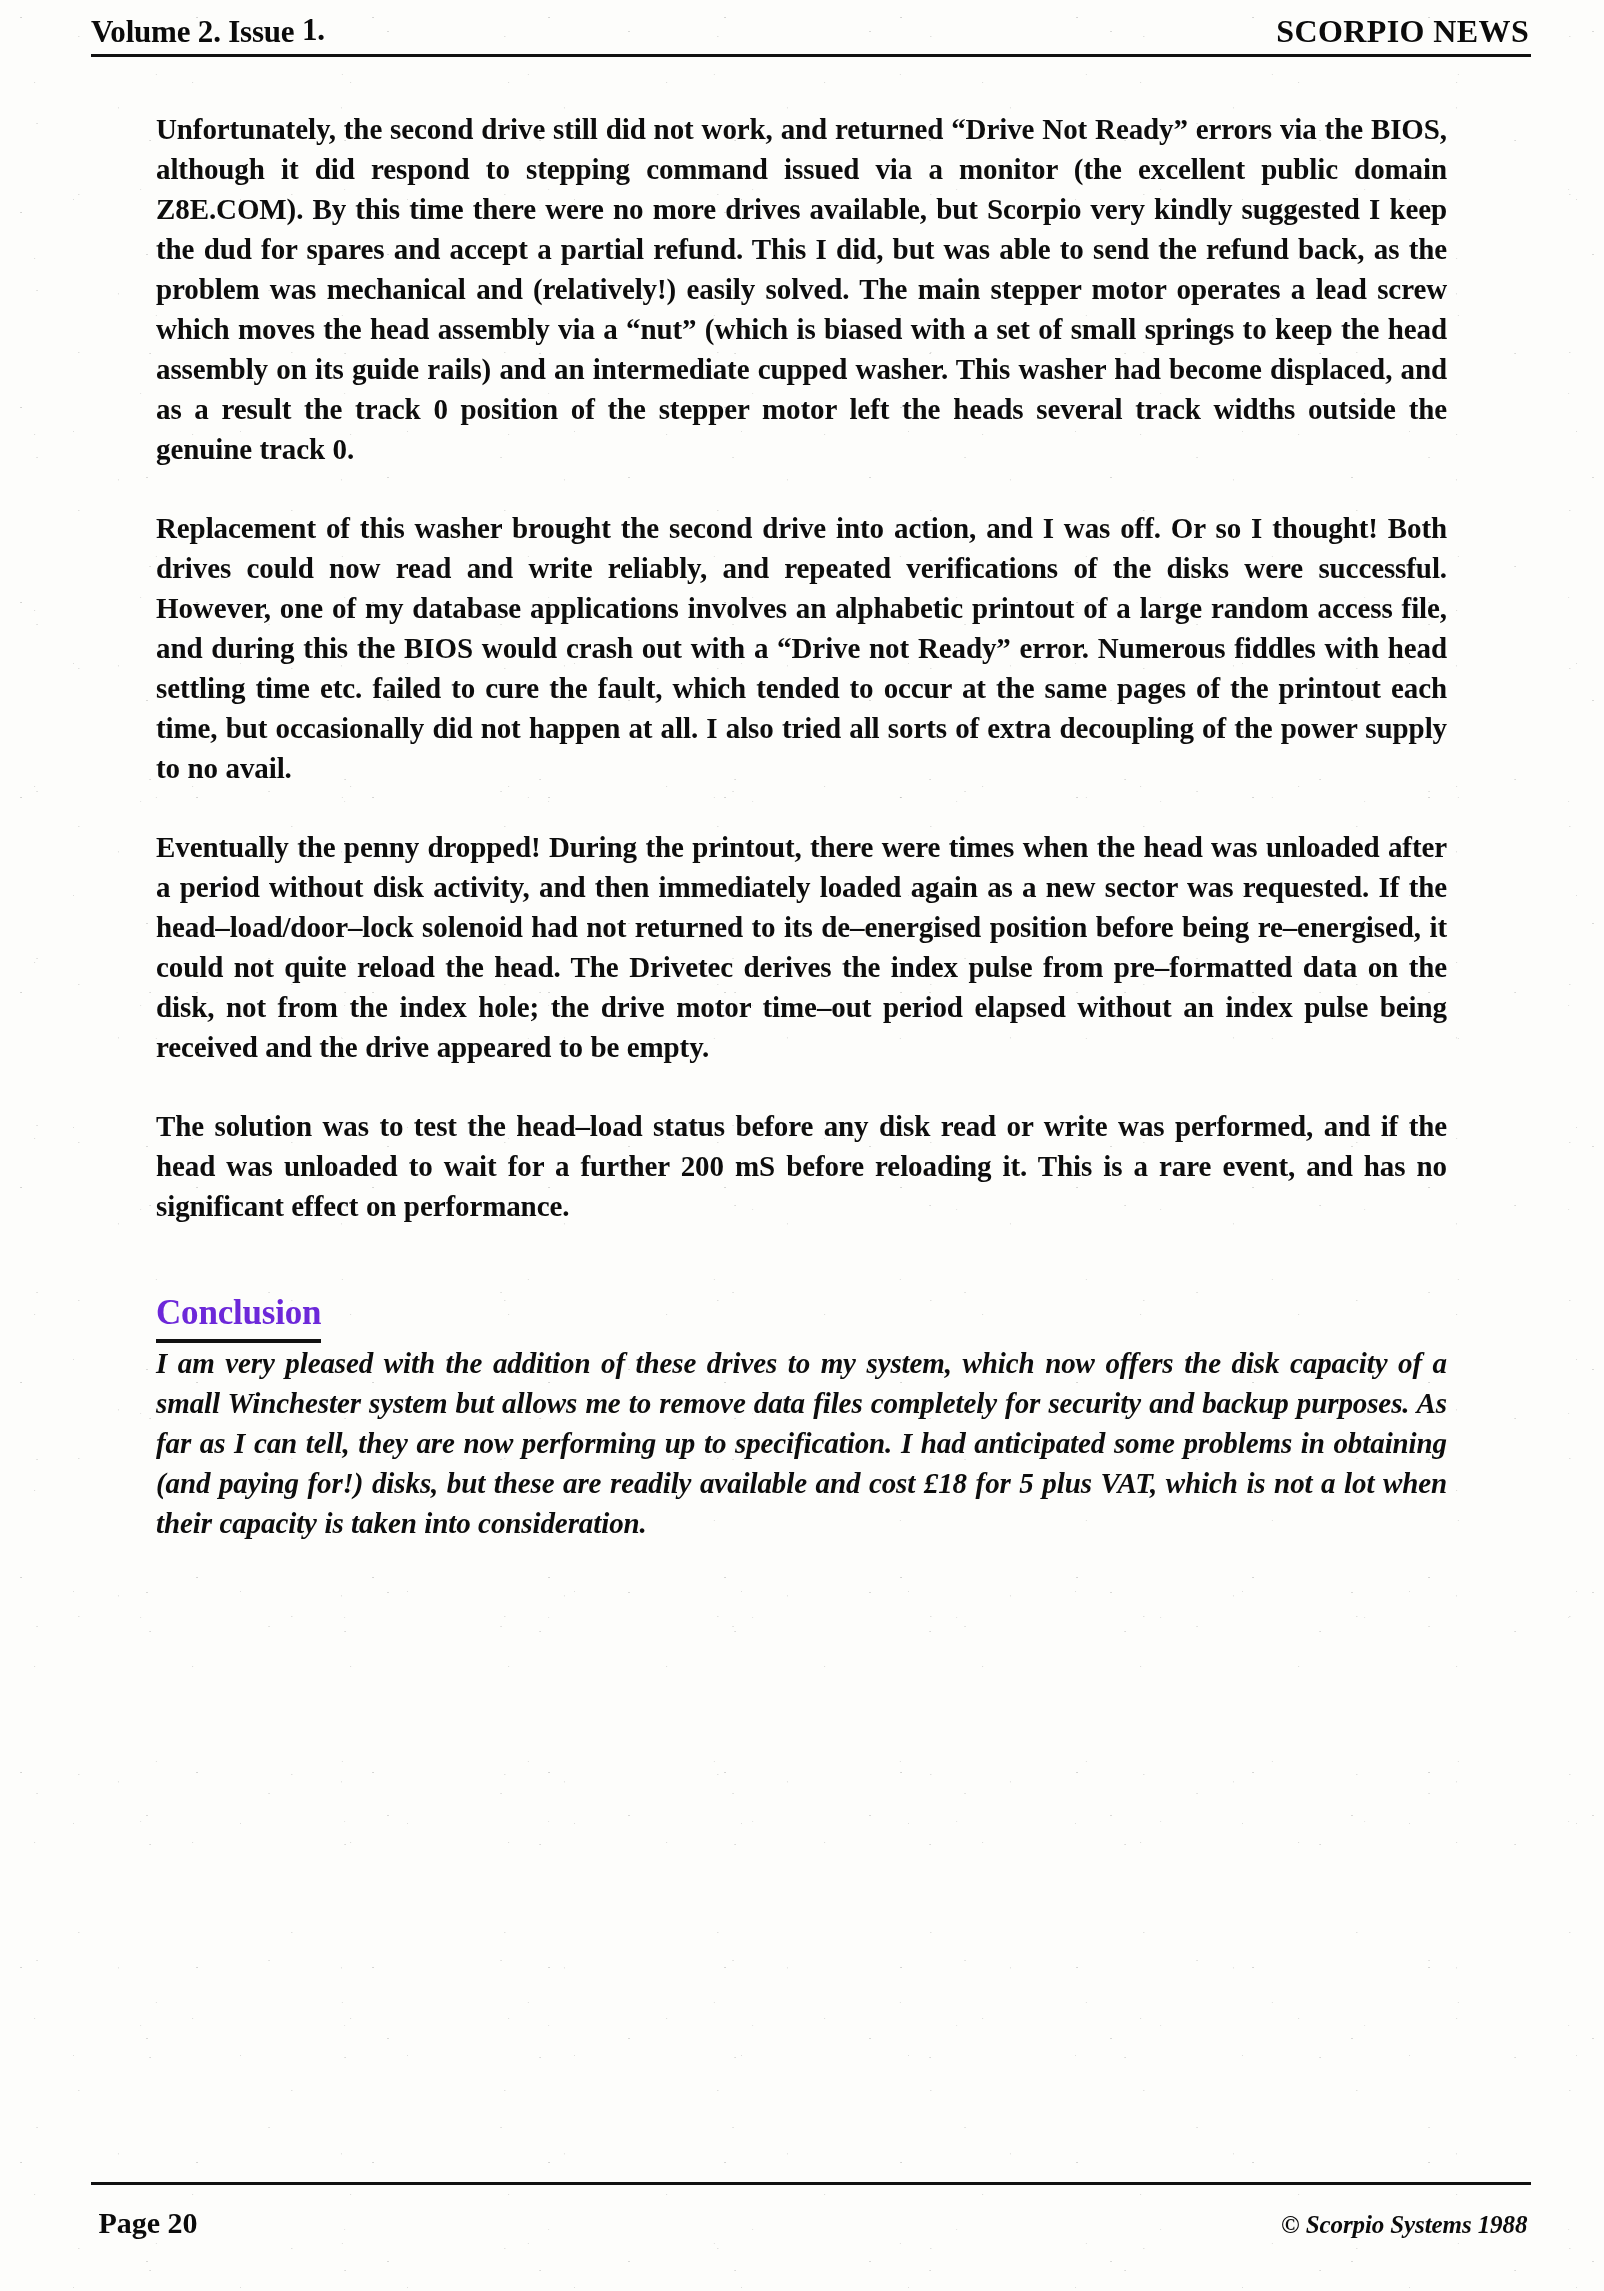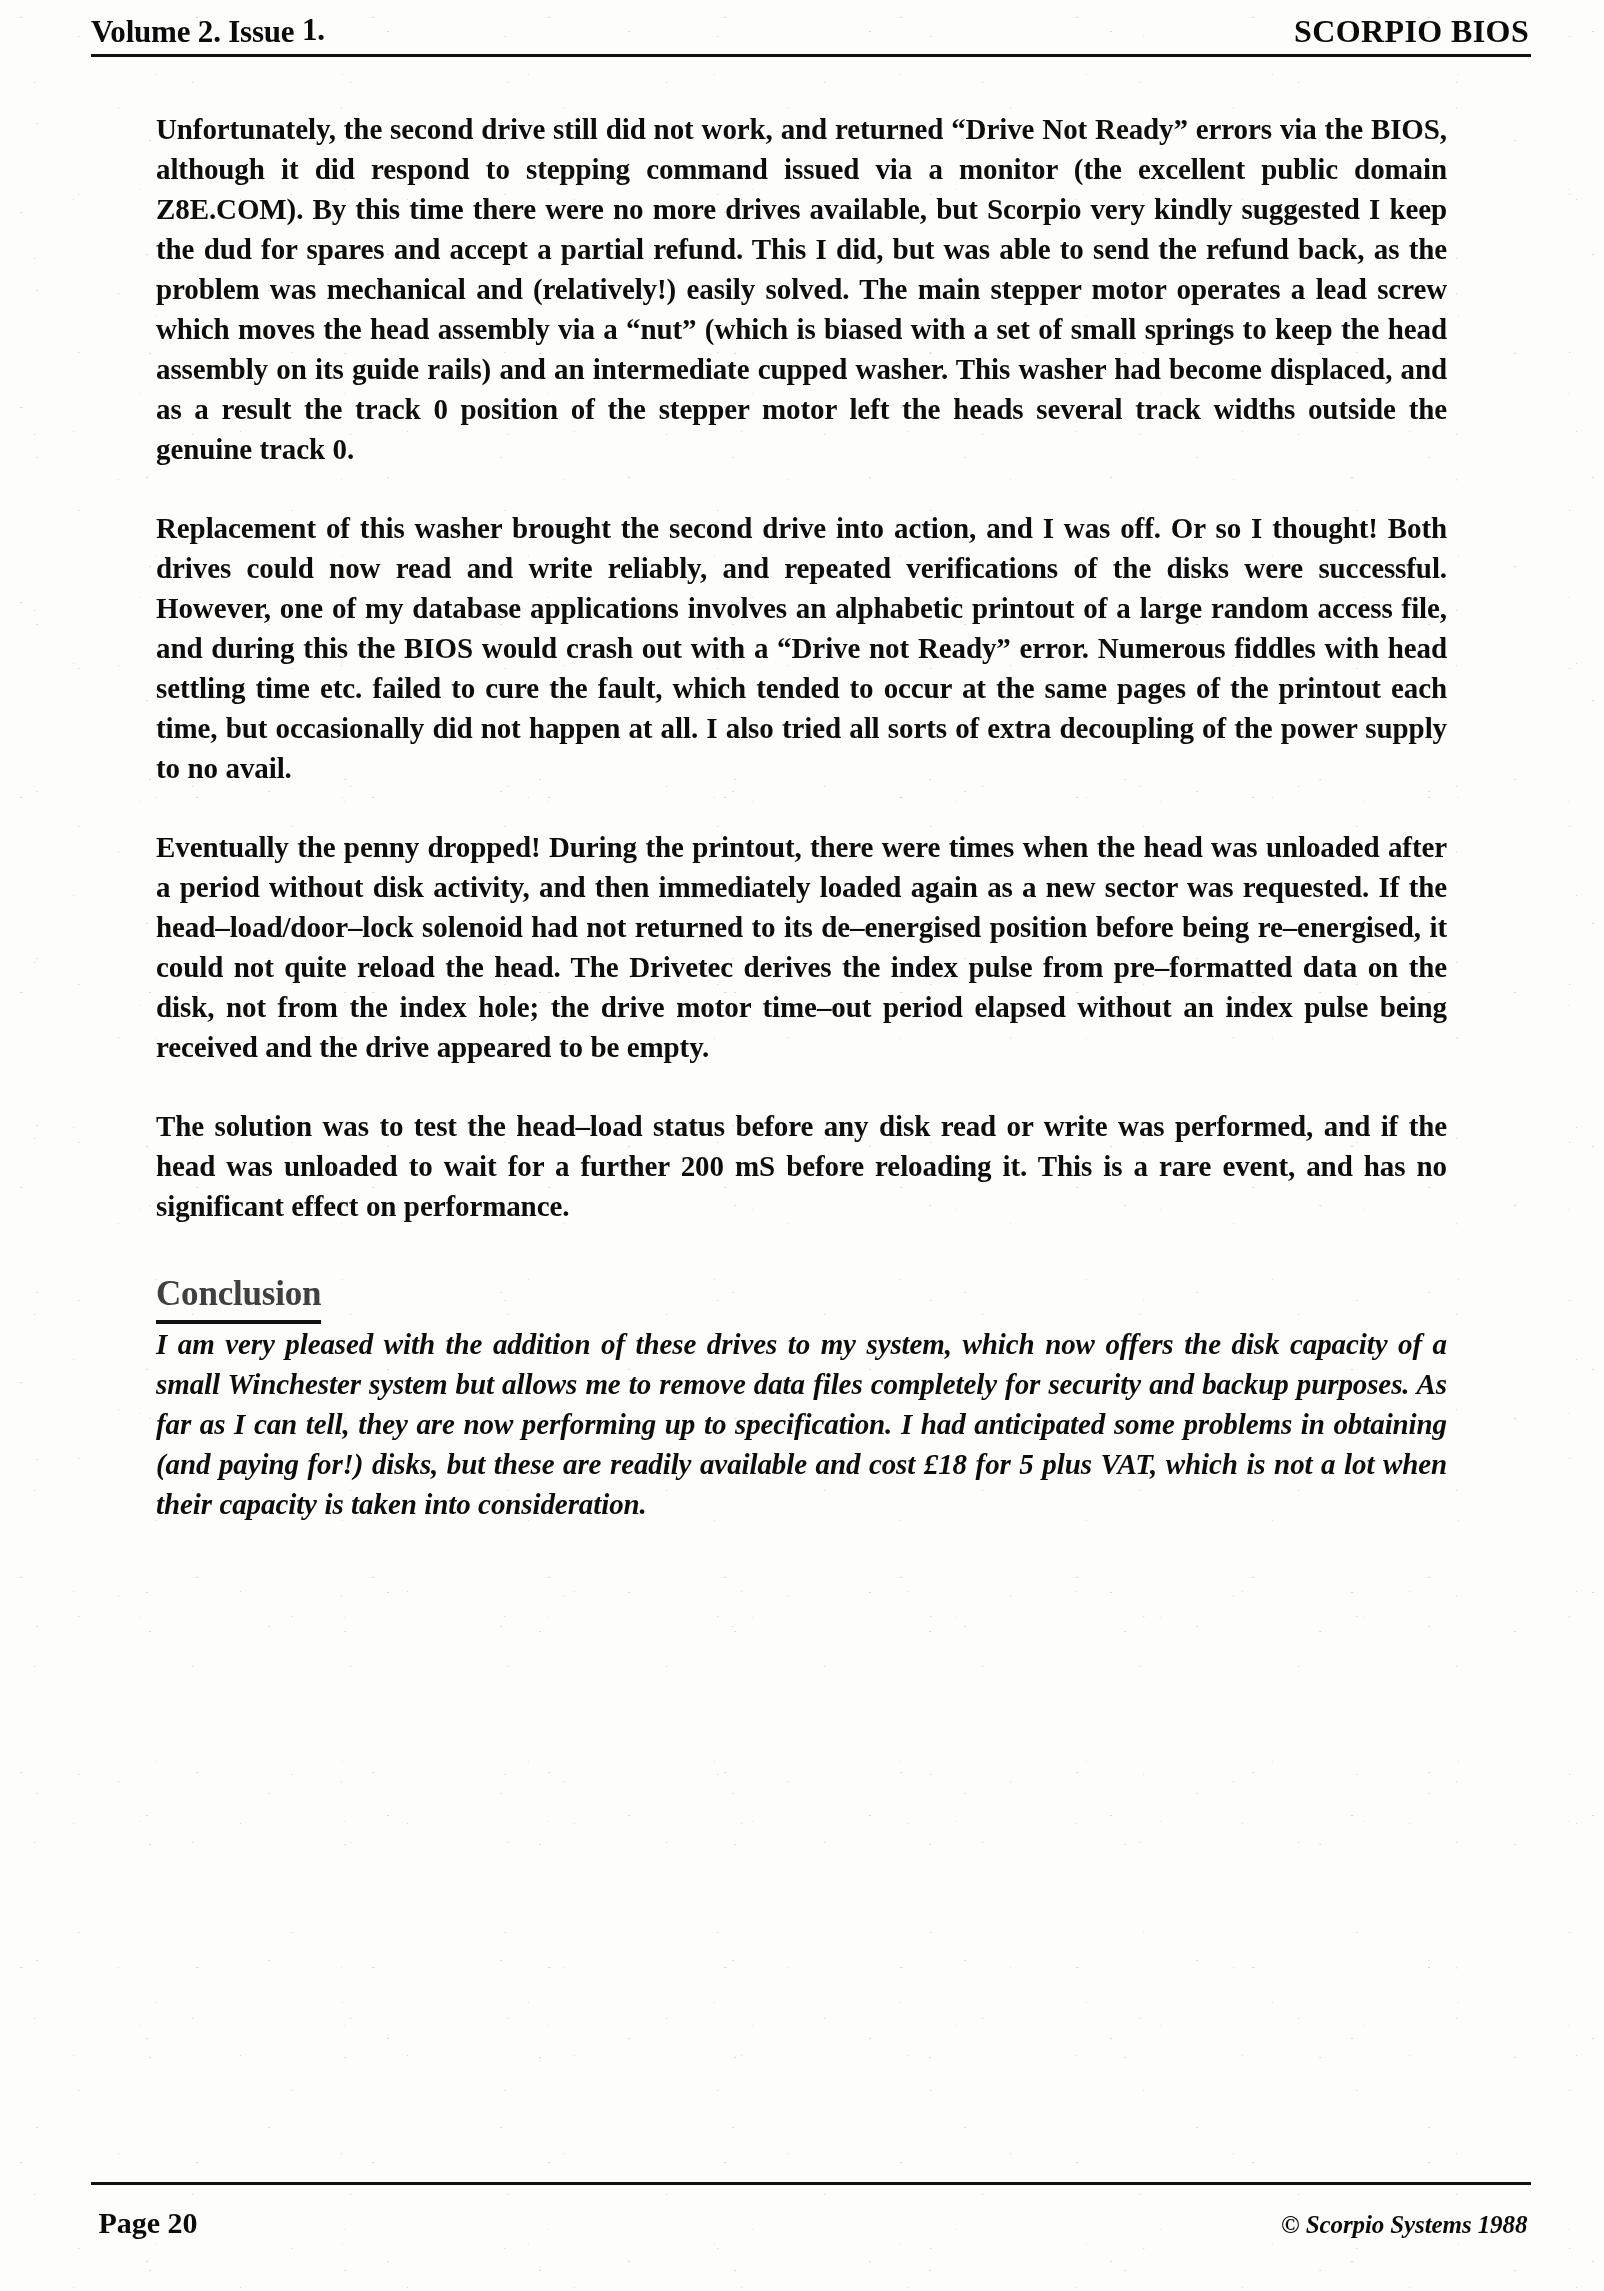--- a/index.html
+++ b/index.html
@@ -87,24 +87,24 @@
     font-weight: 700;
     color: #0d0d0d;
     text-align: justify;
     text-justify: inter-word;
     letter-spacing: -0.1px;
     word-spacing: 0.4px;
   }
   p.tight { margin-bottom: 37px; }
 
   .section-heading {
-    margin: 48px 0 0 0;
+    margin: 67px 0 0 0;
     font-size: 35px;
     font-weight: 700;
-    color: #404040;
+    color: #6d28d9;
     letter-spacing: -0.2px;
   }
   .section-heading .rule {
     display: block;
     width: 165px;
     height: 4.6px;
     background: #111;
     margin-top: 5.6px;
   }
   .after-heading { margin-top: 58px; font-style: italic; }
@@ -145,21 +145,21 @@
 
 <div class="page">
 
   <div class="scan-grain"></div>
 
   <div class="masthead">
     <div class="masthead-left">
       <span>Volume 2. Issue</span>
       <span class="issue-number">1.</span>
     </div>
-    <div class="masthead-right">SCORPIO BIOS</div>
+    <div class="masthead-right">SCORPIO NEWS</div>
   </div>
 
   <div class="content">
 
     <p class="body-par">Unfortunately, the second drive still did not work, and returned “Drive Not Ready” errors via the BIOS, although it did respond to stepping command issued via a monitor (the excellent public domain Z8E.COM). By this time there were no more drives available, but Scorpio very kindly suggested I keep the dud for spares and accept a partial refund. This I did, but was able to send the refund back, as the problem was mechanical and (relatively!) easily solved. The main stepper motor operates a lead screw which moves the head assembly via a “nut” (which is biased with a set of small springs to keep the head assembly on its guide rails) and an intermediate cupped washer. This washer had become displaced, and as a result the track 0 position of the stepper motor left the heads several track widths outside the genuine track 0.</p>
 
     <p class="body-par">Replacement of this washer brought the second drive into action, and I was off. Or so I thought! Both drives could now read and write reliably, and repeated verifications of the disks were successful. However, one of my database applications involves an alphabetic printout of a large random access file, and during this the BIOS would crash out with a “Drive not Ready” error. Numerous fiddles with head settling time etc. failed to cure the fault, which tended to occur at the same pages of the printout each time, but occasionally did not happen at all. I also tried all sorts of extra decoupling of the power supply to no avail.</p>
 
     <p class="body-par">Eventually the penny dropped! During the printout, there were times when the head was unloaded after a period without disk activity, and then immediately loaded again as a new sector was requested. If the head–load/door–lock solenoid had not returned to its de–energised position before being re–energised, it could not quite reload the head. The Drivetec derives the index pulse from pre–formatted data on the disk, not from the index hole; the drive motor time–out period elapsed without an index pulse being received and the drive appeared to be empty.</p>
 

